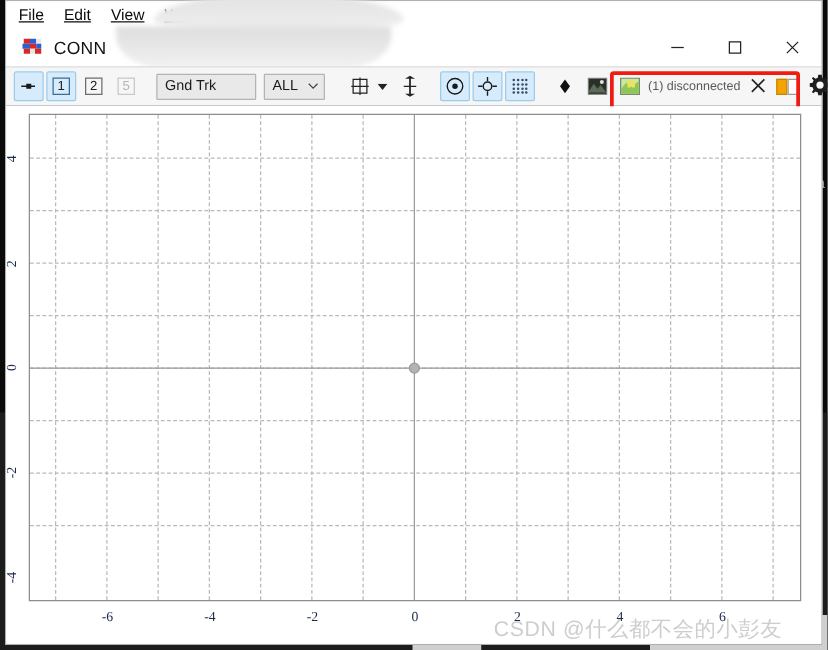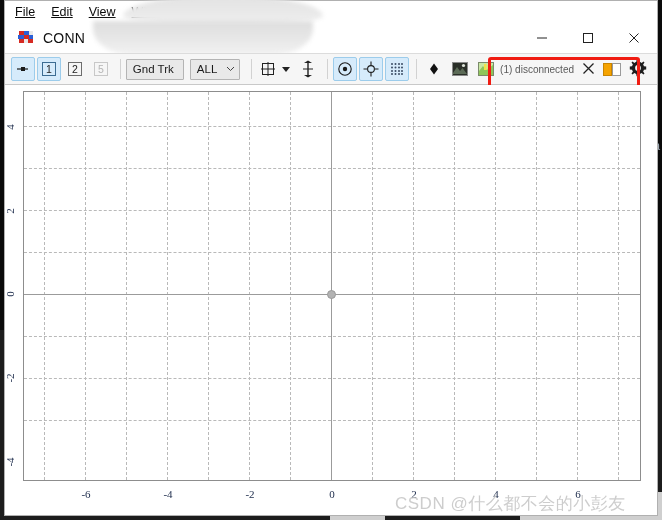--- a/index.html
+++ b/index.html
@@ -72,21 +72,21 @@
   .tb.dis{color:#b5b5b5;}
   .tb.dis span{border:1px solid #c8c8c8;}
   .tbsep{width:1px;height:20px;background:#d2d2d2;margin:0 5px;}
   .combo{
     height:21px;background:#e9e9e9;border:1px solid #b4b4b4;border-radius:1px;
     display:flex;align-items:center;font-size:11.5px;color:#1a1a1a;
     padding:0 4px 0 6px;margin-right:6px;box-sizing:border-box;
   }
   .combo .cv{white-space:nowrap;}
   .combo .carat{margin-left:auto;padding-left:8px;color:#555;font-size:9px;}
-  .combo.gnd{width:58px;gap:36px;}
+  .combo.gnd{width:80px;gap:36px;}
   .combo.all{width:58px;text-align:right;}
   .tbarrow{font-size:8px;color:#333;margin:0 6px 0 0;}
   
   .statwrap{margin-left:auto;display:flex;align-items:center;padding-right:4px;position:relative;}
   .statlabel{font-size:10px;color:#5a5a5a;margin-right:8px;white-space:nowrap;}
   .statx{font-size:13px;color:#222;margin-right:8px;line-height:1;}
   .statled{display:flex;margin-right:8px;}
   .statled i{display:block;width:9px;height:13px;border:1px solid #9a9a9a;box-sizing:border-box;}
   .statled i.on{background:#f5a300;border-color:#c98400;}
   .statled i.off{background:#ffffff;}

